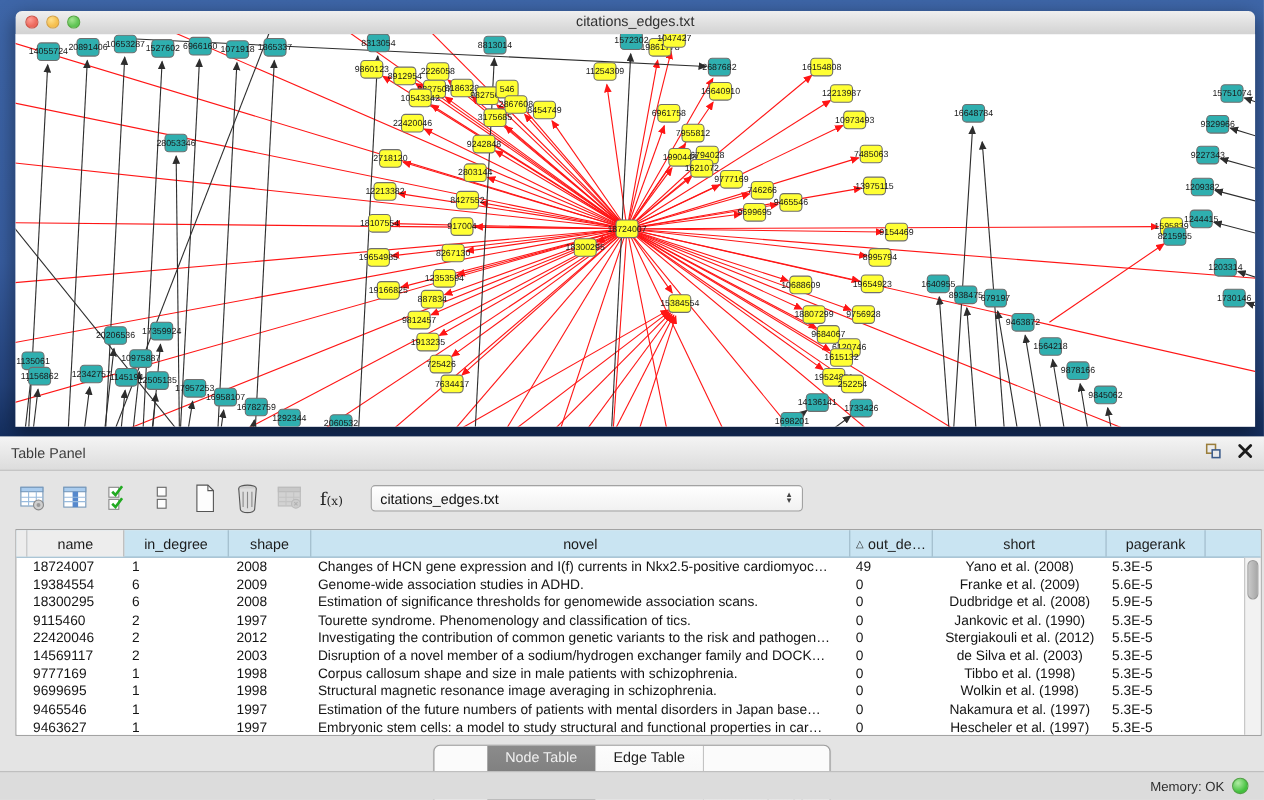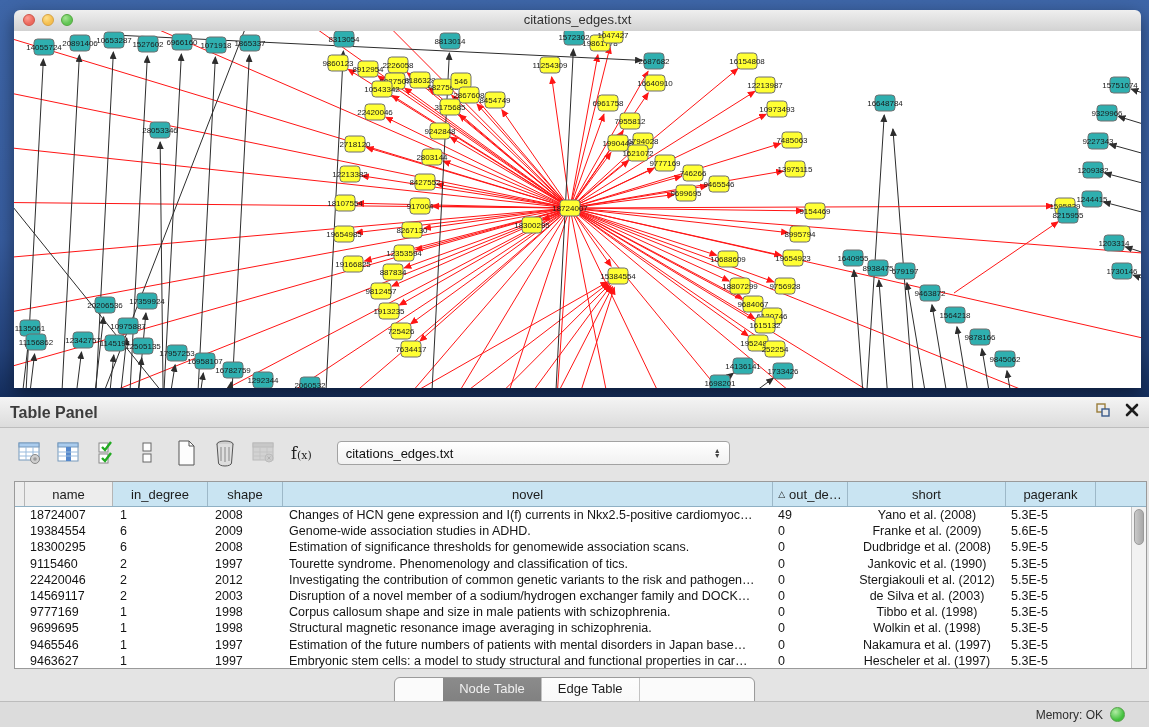--- a/index.html
+++ b/index.html
@@ -17,21 +17,21 @@
   .l-min{background:radial-gradient(circle at 35% 30%,#ffe08a,#f5bf4f 60%);border:1px solid #d6a243;}
   .l-zoom{background:radial-gradient(circle at 35% 30%,#a4e591,#61c555 60%);border:1px solid #52a73e;}
   .wtitle{text-align:center;font-size:13px;color:#303030;line-height:20px;}
   .canvas{position:absolute;left:0;top:21px;width:1127px;height:357px;background:#ffffff;overflow:hidden;}
   svg{display:block;}
 
   
   #table-panel{position:absolute;left:0;top:397px;width:1149px;height:330px;background:#e4e4e4;}
   .panel-header{height:30px;background:linear-gradient(180deg,#f4f4f4,#dcdcdc);
     border-bottom:1px solid #bdbdbd;position:relative;}
-  .panel-title{position:absolute;left:10px;top:7px;font-size:16px;color:#3c3c3c;font-weight:bold;}
+  .panel-title{position:absolute;left:10px;top:7px;font-size:13px;color:#3c3c3c;}
   .ph-icons{position:absolute;right:10px;top:5px;display:flex;gap:14px;align-items:center;}
   .toolbar{height:50px;display:flex;align-items:center;padding-left:16px;gap:11px;}
   .tb-icon{width:28px;height:28px;display:flex;align-items:center;justify-content:center;}
   .tb-icon.disabled{opacity:.45;}
   .fx{font-size:16px;color:#222;font-family:"DejaVu Serif",serif;margin-left:2px;}
   .netselect{margin-left:14px;width:393px;height:24px;border:1px solid #a2a2a2;border-radius:4px;
     background:linear-gradient(180deg,#ffffff,#f1f1f1);display:flex;align-items:center;
     padding:0 8px;box-sizing:border-box;font-size:13px;color:#111;}
   .netselect .spin{margin-left:auto;display:flex;flex-direction:column;line-height:5px;
     font-size:7px;color:#444;}
@@ -60,21 +60,21 @@
   .tabsrow{height:24px;margin-top:8px;text-align:center;}
   .seg{display:inline-flex;border:1px solid #9b9b9b;border-radius:6px;overflow:hidden;
     background:#fbfbfb;box-shadow:0 1px 1px rgba(0,0,0,.12);}
   .seg .tab{font-size:13px;padding:3px 16px;color:#1d1d1d;border-right:1px solid #c3c3c3;
     background:linear-gradient(180deg,#fdfdfd,#f1f1f1);}
   .seg .tab:last-child{border-right:none;margin-top:43px;}
   .seg .tab.sel{background:linear-gradient(180deg,#8b8b8b,#6f6f6f);color:#f0f0f0;margin-left:48px;}
   
   .statusbar{position:absolute;left:0;bottom:0;width:1149px;height:26px;
     border-top:1px solid #bcbcbc;background:#dcdcdc;display:flex;align-items:center;
-    justify-content:flex-end;padding-right:24px;box-sizing:border-box;gap:7px;}
+    justify-content:flex-end;padding-right:14px;box-sizing:border-box;gap:7px;}
   .memtext{font-size:12px;color:#2e2e2e;}
   .memdot{width:15px;height:15px;border-radius:50%;
     background:radial-gradient(circle at 35% 30%,#b1eca4,#43c13e 65%);
     border:1px solid #52a046;box-sizing:border-box;}
 </style>
 </head>
 <body>
 
 <div id="desktop">
   <div id="net-window">

